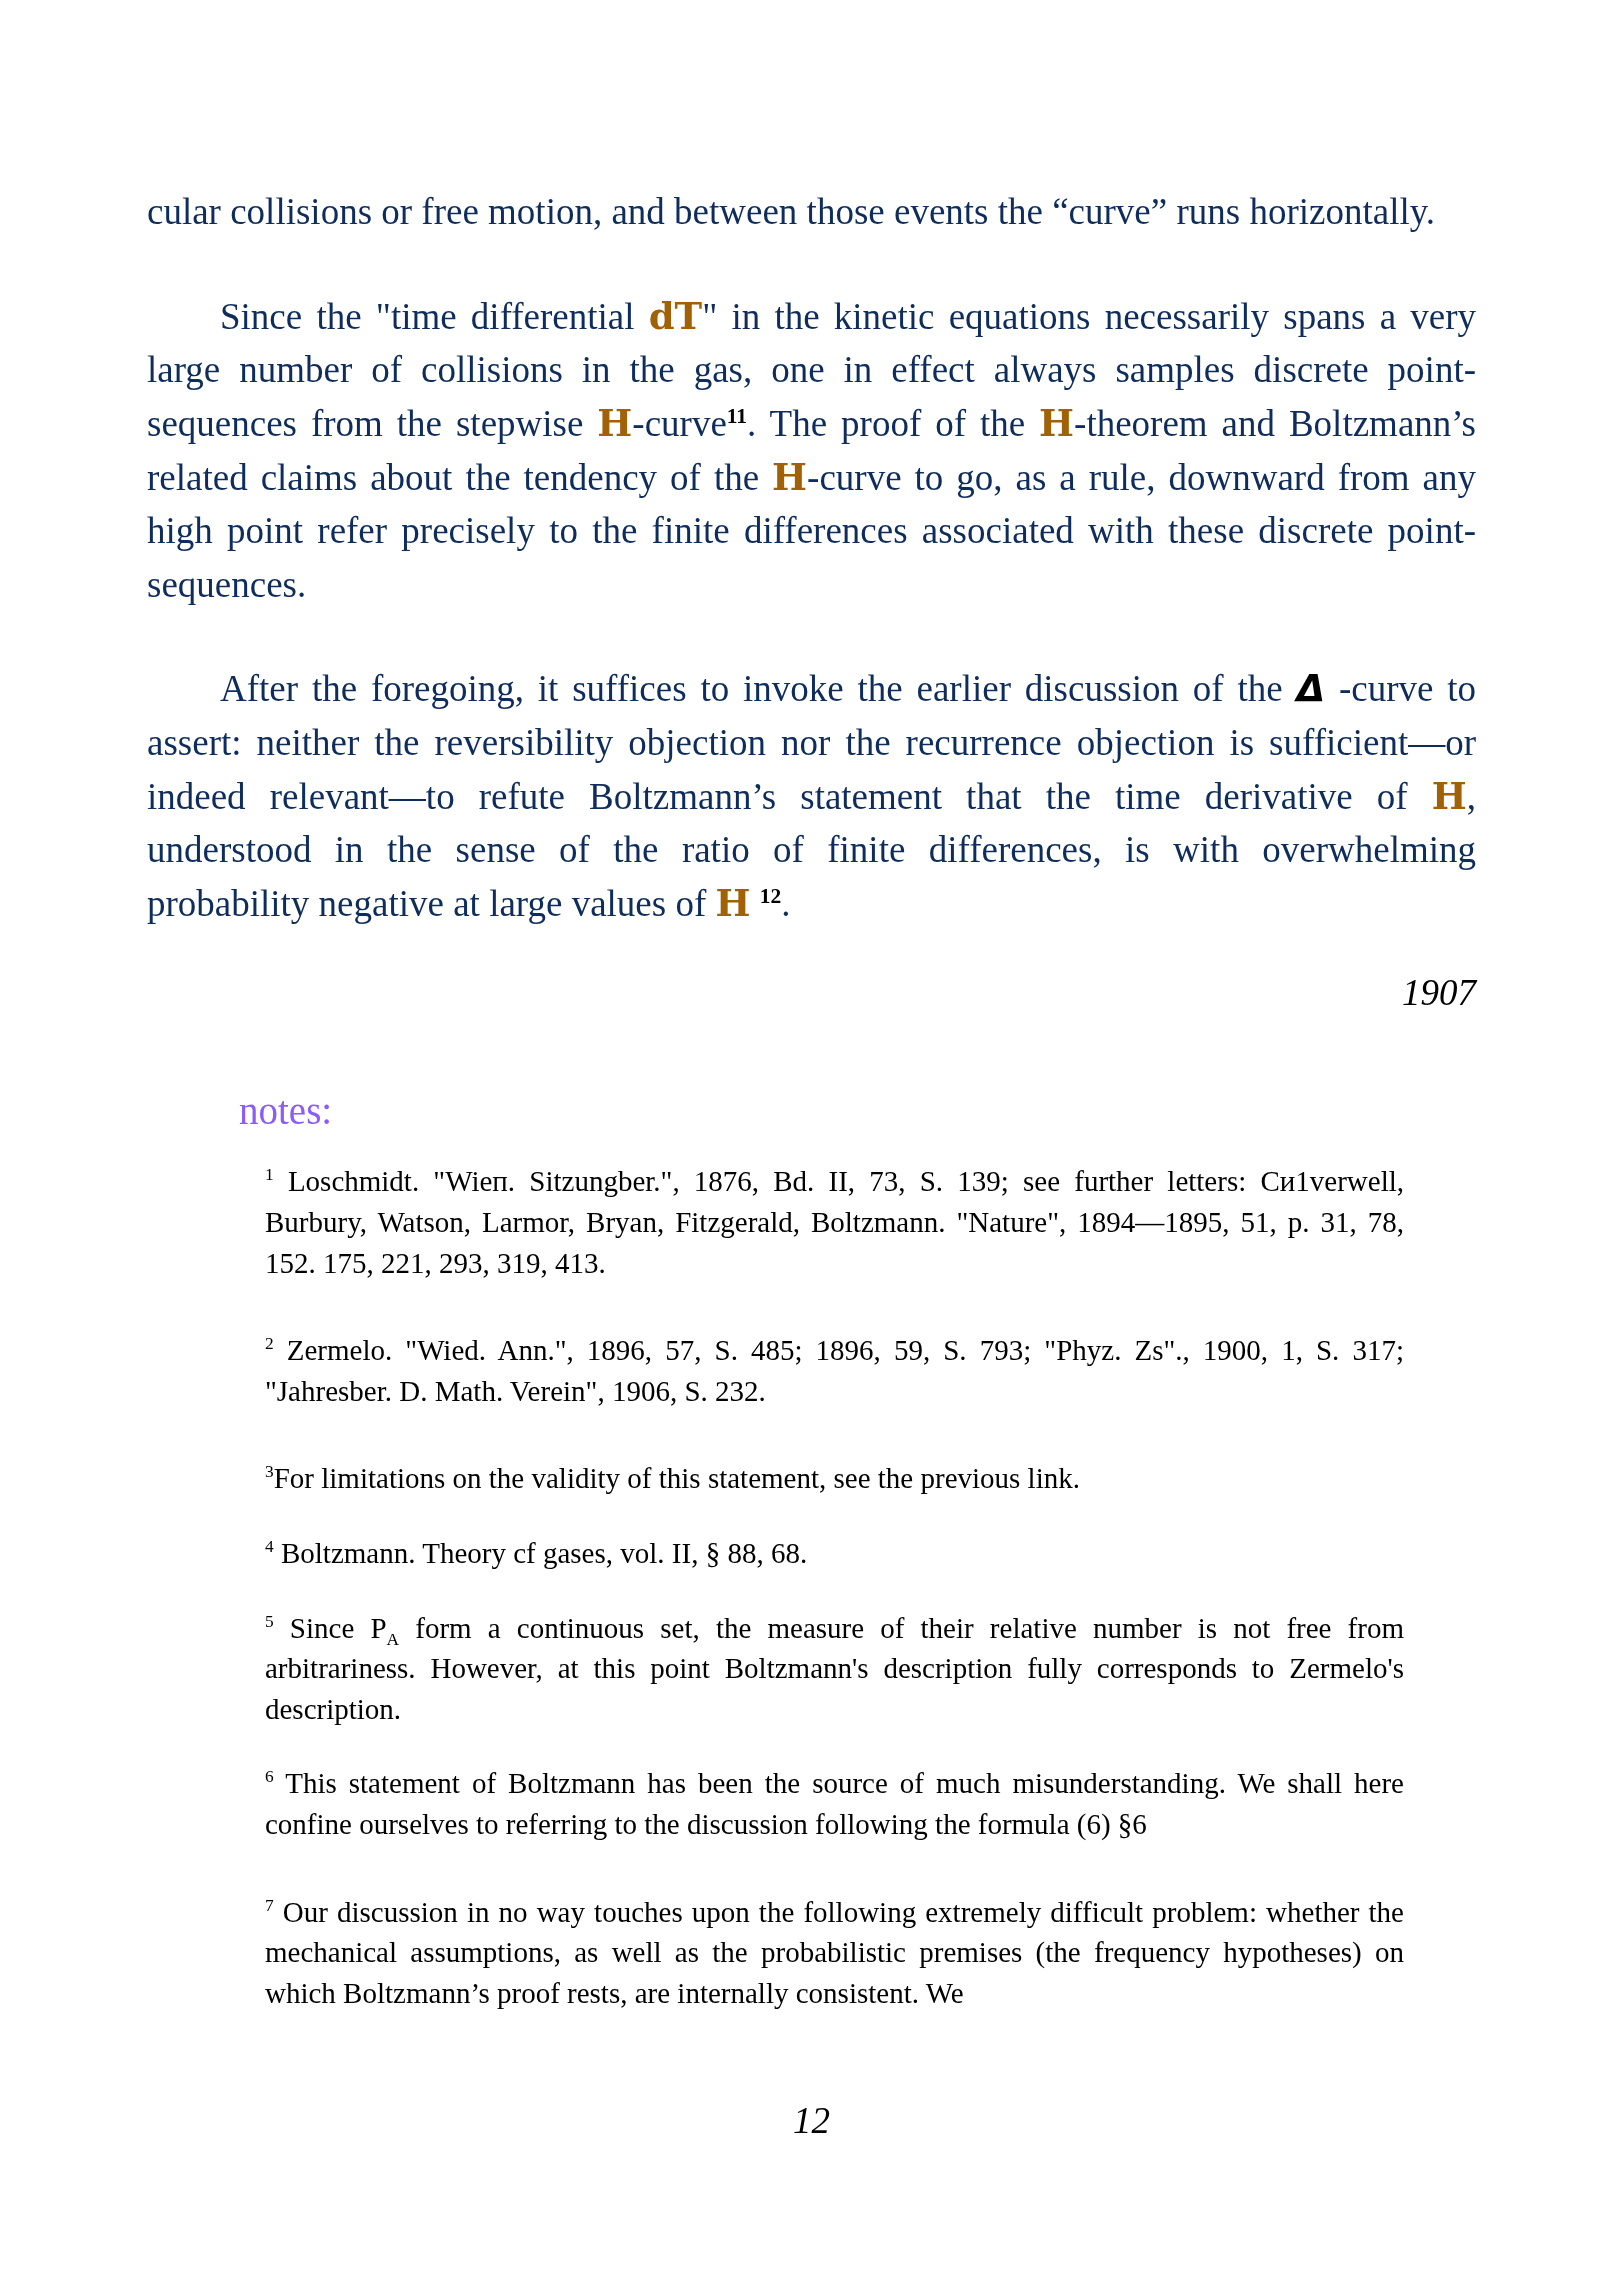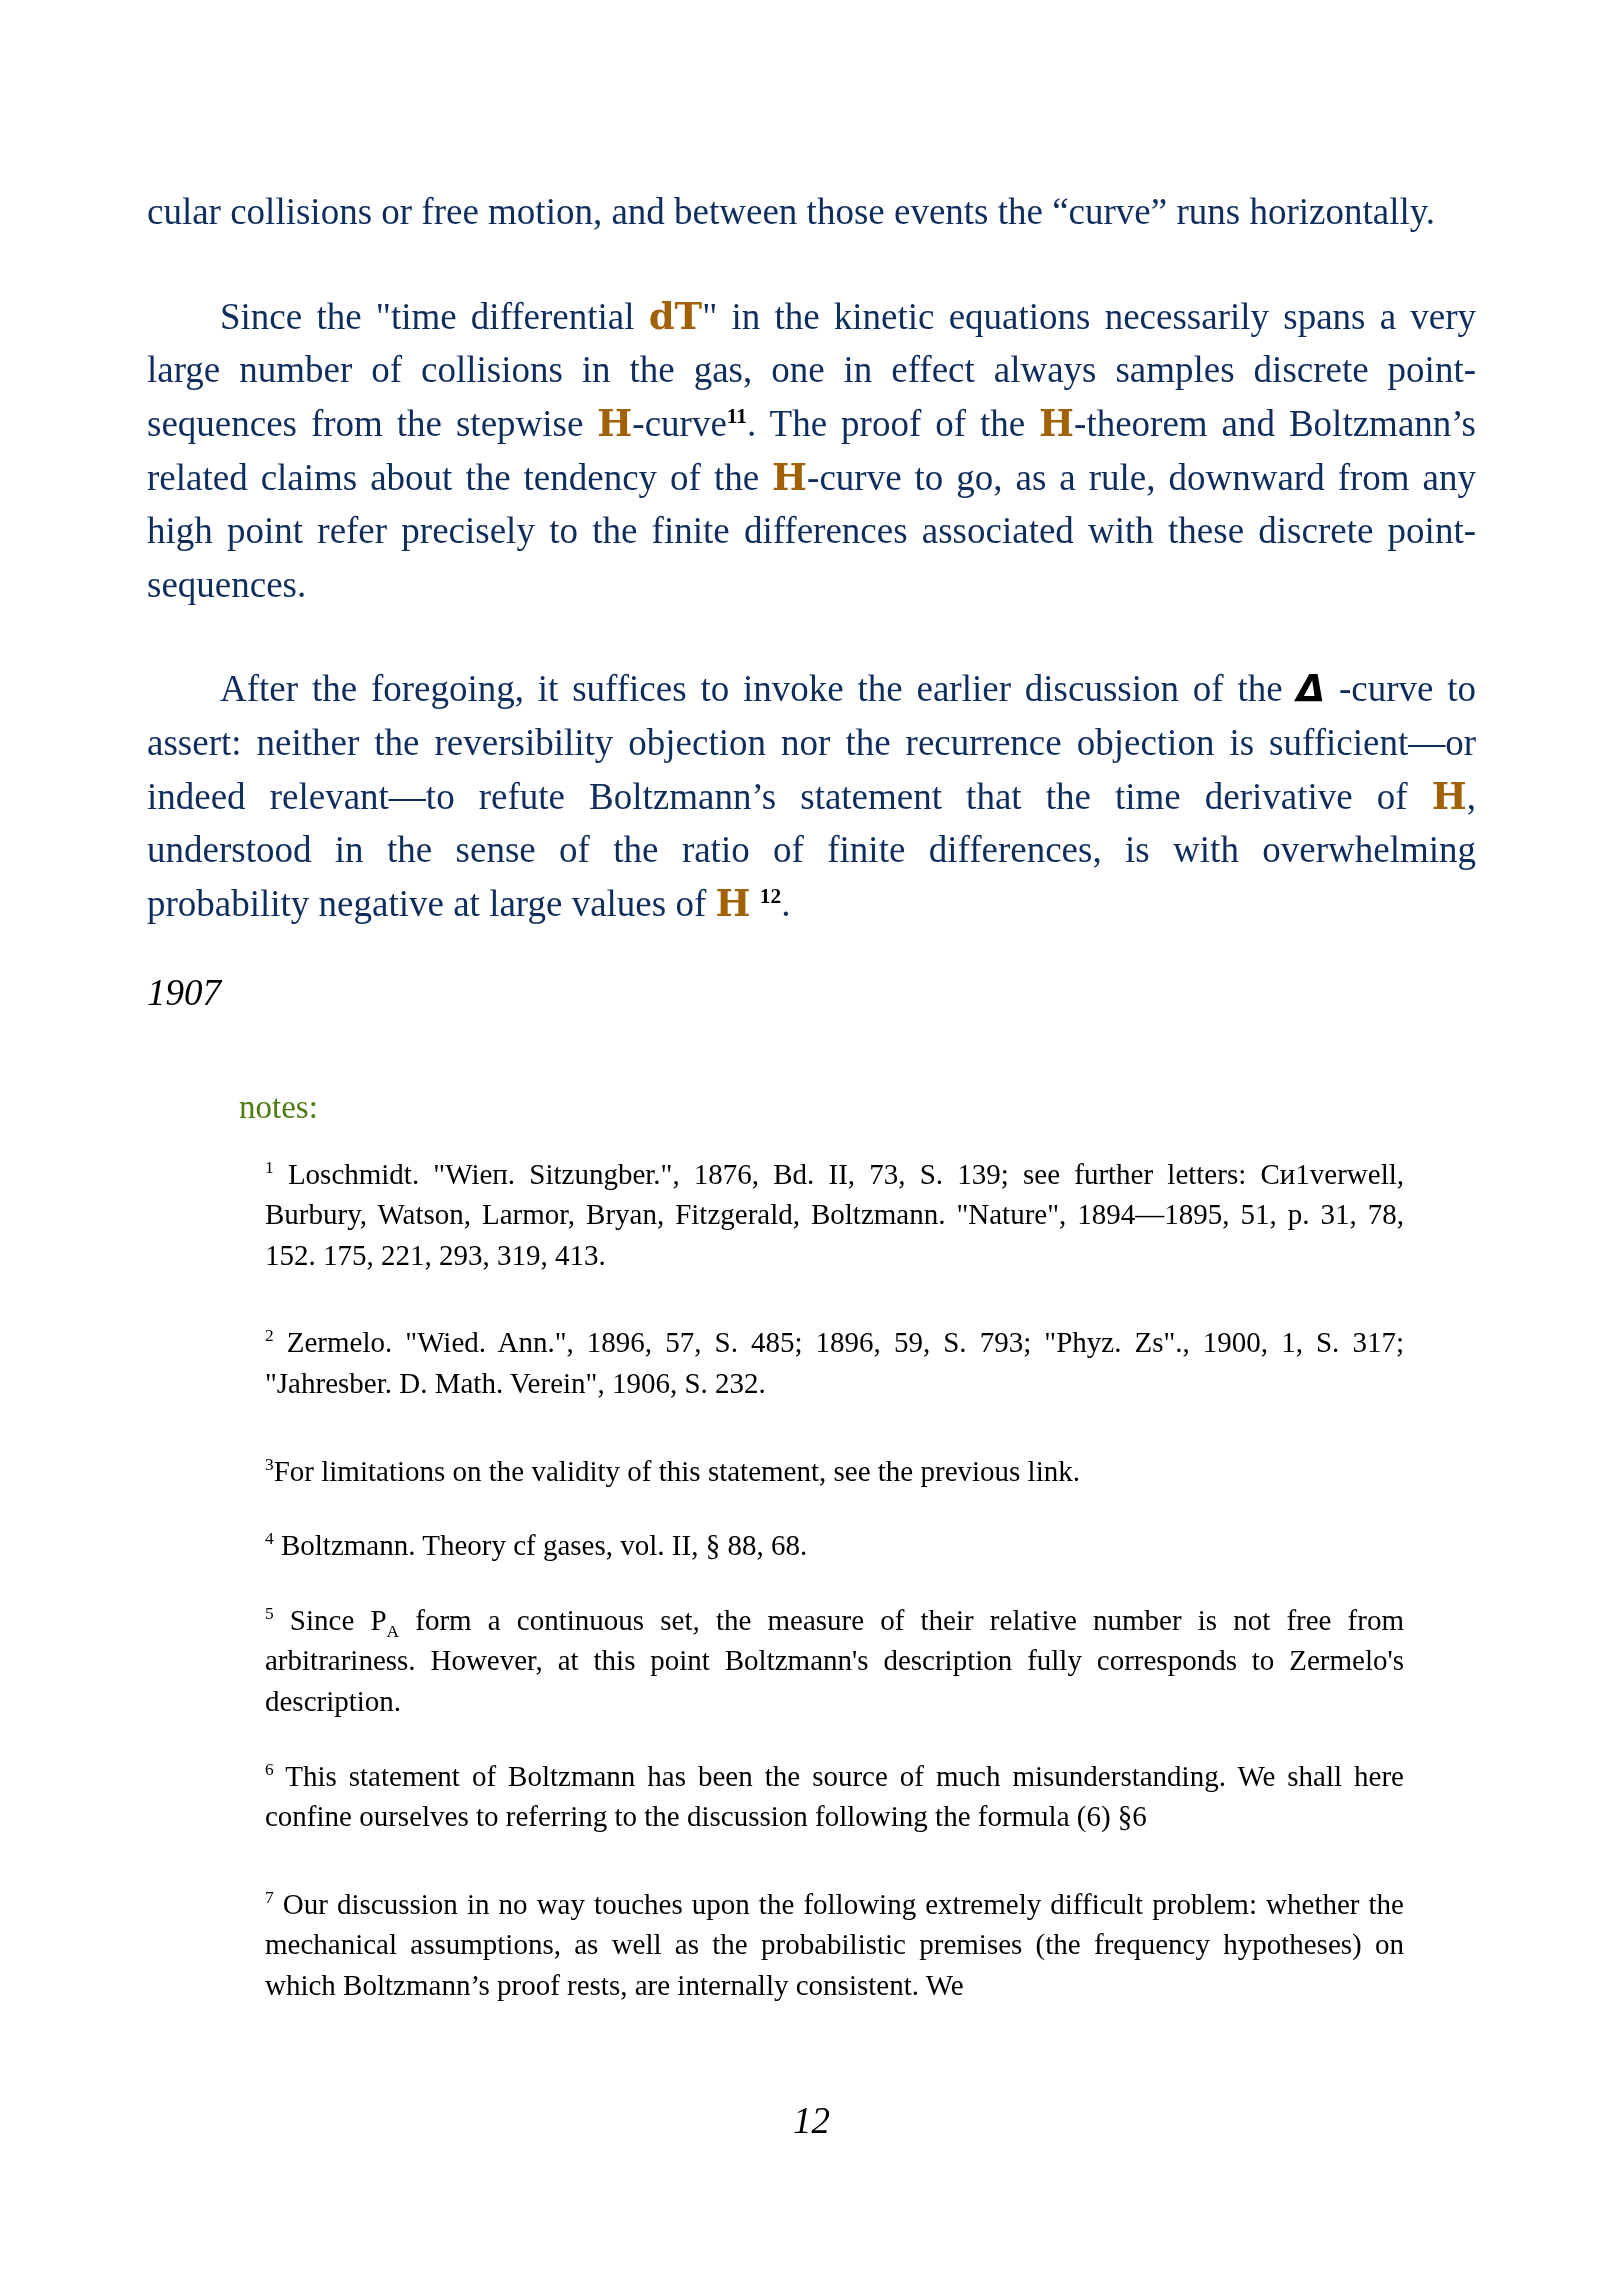--- a/index.html
+++ b/index.html
@@ -44,30 +44,31 @@
   }
   .delta {
     color: #000000;
     font-family: "DejaVu Sans", sans-serif;
     font-weight: bold;
     font-style: italic;
   }
 
   .year {
     margin-top: 38px;
+    text-align: right;
     font-style: italic;
     color: #000000;
     font-size: 37px;
     line-height: 1.3;
   }
 
   .notes-heading {
     margin: 69px 0 0 92px;
-    color: #4d7c0f;
-    font-size: 33px;
+    color: #8b5cf6;
+    font-size: 39px;
     line-height: 1.3;
   }
 
   .footnotes {
     margin: 25px 72px 0 118px;
     color: #000000;
     font-size: 29px;
     line-height: 1.4;
   }
   .footnote {

